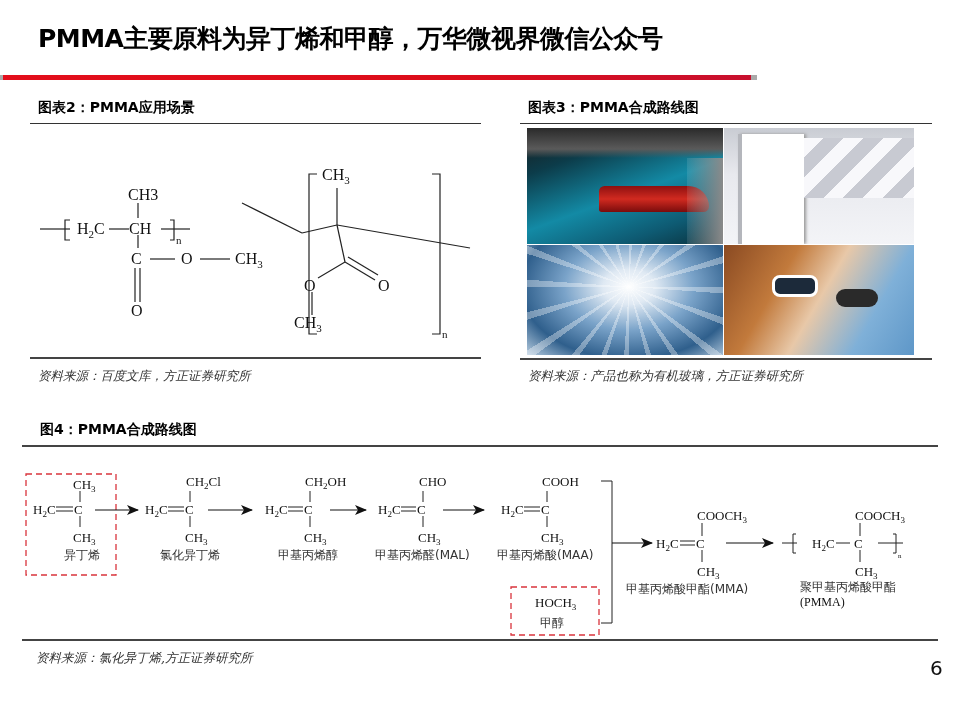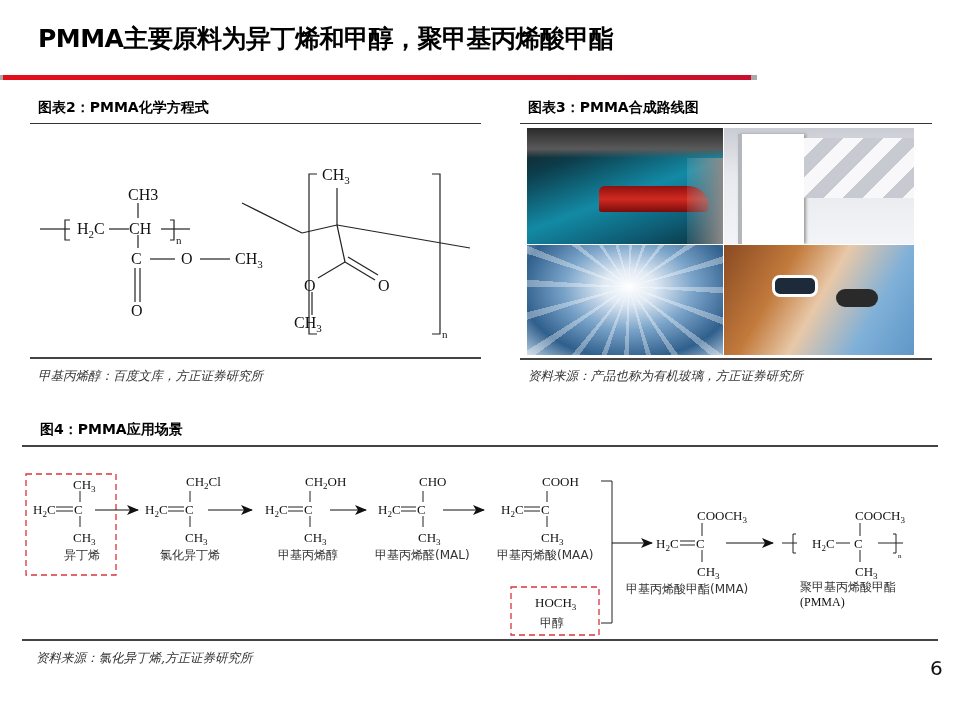--- a/index.html
+++ b/index.html
@@ -15,26 +15,26 @@
   .rule-thick { height: 2px; background: #444; }
   .source { font-family: "DejaVu Serif", "Liberation Serif", serif; font-style: italic; font-size: 12.5px; color: #333; white-space: nowrap; }
   .page-num { font-size: 20px; color: #111; }
   svg text { font-family: "Liberation Serif", "DejaVu Serif", serif; fill: #111; }
   svg .cn { font-family: "DejaVu Sans", "Liberation Sans", sans-serif; fill: #333; }
   .photo { position: absolute; overflow: hidden; }
 </style>
 </head>
 <body>
 
-<div class="abs page-title">PMMA主要原料为异丁烯和甲醇，聚甲基丙烯酸甲酯</div>
+<div class="abs page-title">PMMA主要原料为异丁烯和甲醇，万华微视界微信公众号</div>
 <div class="abs title-bar-cap-l"></div>
 <div class="abs title-bar"></div>
 <div class="abs title-bar-cap-r"></div>
 
-<div class="abs fig-title" style="left:38px; top:99px;">图表2：PMMA化学方程式</div>
+<div class="abs fig-title" style="left:38px; top:99px;">图表2：PMMA应用场景</div>
 <div class="abs rule" style="left:30px; top:123px; width:451px;"></div>
 
 <svg class="abs" style="left:30px; top:130px;" width="455" height="220">
 
   <g stroke="#222" stroke-width="1.2" fill="none">
     <line x1="10" y1="99" x2="40" y2="99"></line>
     <polyline points="40,90 35,90 35,110 40,110"></polyline>
     <line x1="79" y1="99" x2="99" y2="99"></line>
     <line x1="108" y1="73" x2="108" y2="88"></line>
     <line x1="108" y1="105" x2="108" y2="118"></line>
@@ -68,21 +68,21 @@
     <line x1="282" y1="162" x2="282" y2="185"></line>
   </g>
   <text x="292" y="50" font-size="16">CH<tspan font-size="11" dy="4">3</tspan></text>
   <text x="274" y="161" font-size="16">O</text>
   <text x="348" y="161" font-size="16">O</text>
   <text x="264" y="198" font-size="16">CH<tspan font-size="11" dy="4">3</tspan></text>
   <text x="412" y="208" font-size="11" font-family="DejaVu Sans, sans-serif">n</text>
 </svg>
 
 <div class="abs rule-thick" style="left:30px; top:357px; width:451px; height:1.5px;"></div>
-<div class="abs source" style="left:38px; top:368px;">甲基丙烯醇：百度文库，方正证券研究所</div>
+<div class="abs source" style="left:38px; top:368px;">资料来源：百度文库，方正证券研究所</div>
 
 <div class="abs fig-title" style="left:528px; top:99px;">图表3：PMMA合成路线图</div>
 <div class="abs rule" style="left:520px; top:123px; width:412px;"></div>
 
 <div class="photo" style="left:527px; top:128px; width:196px; height:116px; background: linear-gradient(160deg,#1a1a1a 0%,#0c3c4a 25%,#138aa5 55%,#0e5a72 80%,#0a2f3a 100%);">
   <div style="position:absolute; left:0; top:0; width:196px; height:30px; background:linear-gradient(180deg,#2a2a2a,#5a5a5a 70%,transparent);"></div>
   <div style="position:absolute; left:72px; top:58px; width:110px; height:26px; border-radius:8px 30px 8px 4px; background:linear-gradient(180deg,#8e1010,#d12a20 50%,#7a0c0c);"></div>
   <div style="position:absolute; left:160px; top:30px; width:36px; height:86px; background:linear-gradient(90deg,rgba(255,255,255,0.1),#8a8a8a);"></div>
 </div>
 <div class="photo" style="left:724px; top:128px; width:190px; height:116px; background: linear-gradient(180deg,#c9ccd3 0%,#e8e9ee 40%,#f3f4f7 100%);">
@@ -93,21 +93,21 @@
   <div style="position:absolute; inset:0; background: repeating-conic-gradient(from 0deg at 52% 38%, rgba(255,255,255,0.35) 0deg 4deg, transparent 4deg 18deg);"></div>
 </div>
 <div class="photo" style="left:724px; top:245px; width:190px; height:110px; background: linear-gradient(120deg,#8a4a22 0%,#c27a3c 30%,#e8c8a8 50%,#7fb0d8 75%,#5e97c8 100%);">
   <div style="position:absolute; left:48px; top:30px; width:40px; height:16px; border:3px solid #fff; border-radius:8px; background:#1c2a3a;"></div>
   <div style="position:absolute; left:112px; top:44px; width:42px; height:18px; border-radius:9px; background:#2a2a2a;"></div>
 </div>
 
 <div class="abs rule-thick" style="left:520px; top:358px; width:412px; height:1.5px;"></div>
 <div class="abs source" style="left:528px; top:368px;">资料来源：产品也称为有机玻璃，方正证券研究所</div>
 
-<div class="abs fig-title" style="left:40px; top:421px;">图4：PMMA应用场景</div>
+<div class="abs fig-title" style="left:40px; top:421px;">图4：PMMA合成路线图</div>
 <div class="abs rule-thick" style="left:22px; top:445px; width:916px; height:1.5px;"></div>
 
 <svg class="abs" style="left:0px; top:455px;" width="959" height="185">
   <defs>
     <marker id="arr" markerWidth="12" markerHeight="10" refX="11" refY="5" orient="auto" markerUnits="userSpaceOnUse">
       <path d="M0,0 L12,5 L0,10 L3,5 Z" fill="#111"></path>
     </marker>
   </defs>
 
   <rect x="26" y="19" width="90" height="101" fill="none" stroke="#d9343c" stroke-width="1.3" stroke-dasharray="6,4"></rect>

